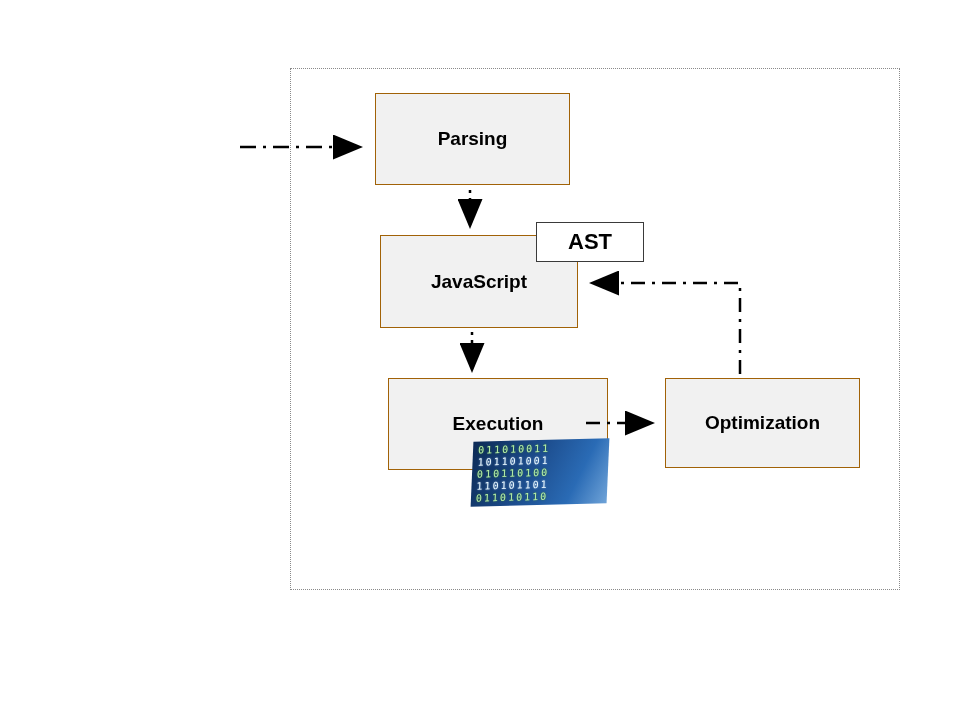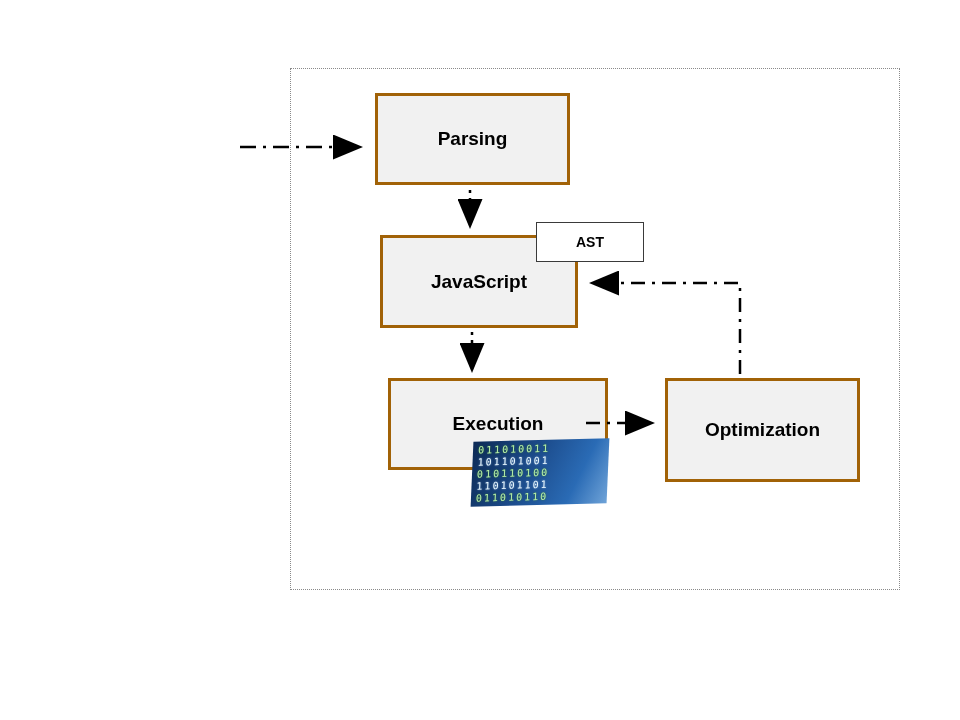--- a/index.html
+++ b/index.html
@@ -21,21 +21,21 @@
     left: 290px;
     top: 68px;
     width: 608px;
     height: 520px;
     border: 1px dotted #8a8a8a;
     background: transparent;
   }
   .node {
     position: absolute;
     box-sizing: border-box;
-    border: 3px solid #a16207;
+    border: 1px solid #a16207;
     background: #f1f1f1;
     display: flex;
     align-items: center;
     justify-content: center;
     font-weight: bold;
     font-size: 19px;
     color: #000000;
   }
   .node-source {
     left: 65px;
@@ -50,29 +50,29 @@
     line-height: 1.45;
     text-align: left;
   }
   .node-source .label-wrap {
     width: 118px;
     white-space: normal;
   }
   .node-parsing      { left: 375px; top:  93px; width: 195px; height: 92px; }
   .node-compilation  { left: 380px; top: 235px; width: 198px; height: 93px; }
   .node-execution    { left: 388px; top: 378px; width: 220px; height: 92px; }
-  .node-optimization { left: 665px; top: 378px; width: 195px; height: 104px; }
+  .node-optimization { left: 665px; top: 378px; width: 195px; height: 90px; }
   .node-ast {
     left: 536px;
     top: 222px;
     width: 108px;
     height: 40px;
     background: #ffffff;
     border: 1px solid #3a3a3a;
-    font-size: 14px;
+    font-size: 22px;
     z-index: 5;
   }
   .arrows-layer {
     position: absolute;
     left: 0;
     top: 0;
     width: 960px;
     height: 720px;
     pointer-events: none;
     z-index: 3;

